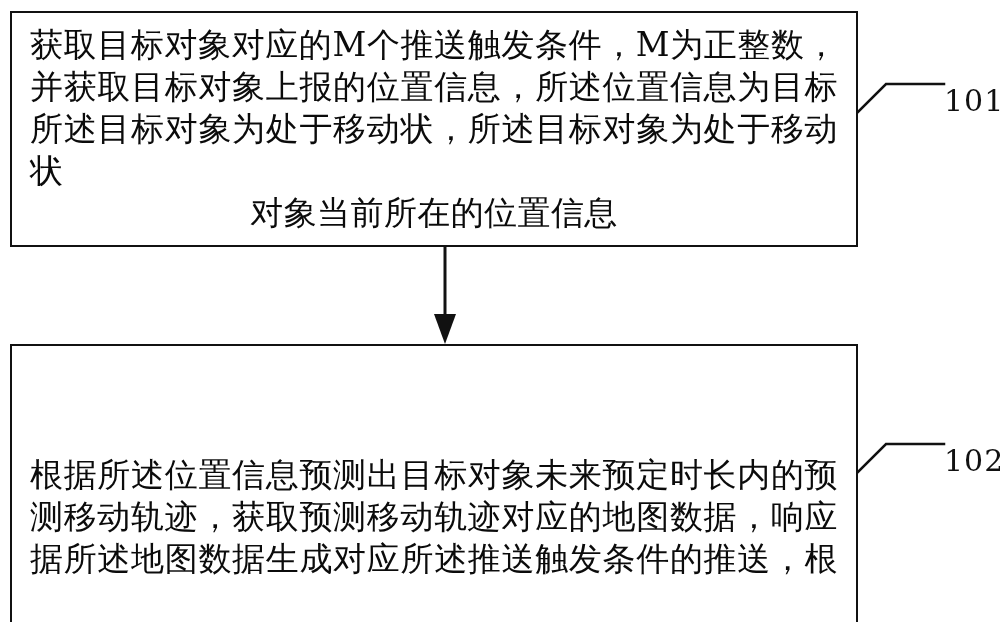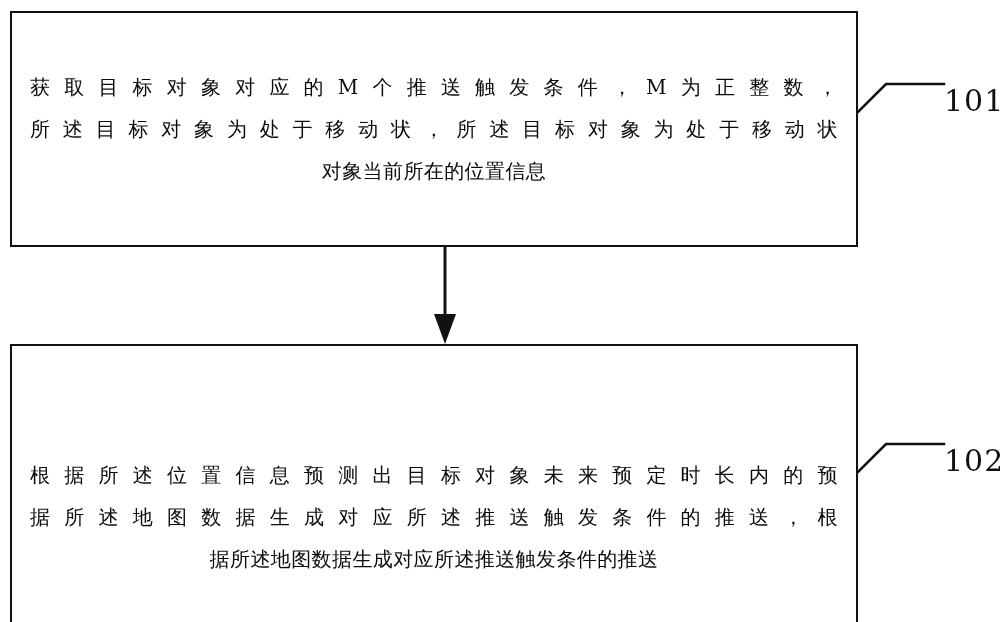--- a/index.html
+++ b/index.html
@@ -42,21 +42,21 @@
     height: 345px;
   }
 
   .box-text {
     width: 100%;
     padding: 0 18px;
     box-sizing: border-box;
     text-align: center;
     color: #0b0b0b;
     font-family: "DejaVu Serif", "Liberation Serif", serif;
-    font-size: 20px;
+    font-size: 33px;
     line-height: 42px;
     letter-spacing: 0.4px;
     font-weight: 400;
   }
   .box-text .ln {
     display: block;
     white-space: nowrap;
   }
   
   .box-text .ln.just {
@@ -94,40 +94,41 @@
   #ref-102 { left: 944px; top: 446px; }
 </style>
 </head>
 <body>
 
 <div id="canvas">
 
   <div class="proc-box" id="box-101">
     <div class="box-text">
       <span class="ln just">获取目标对象对应的M个推送触发条件，M为正整数，</span>
+      <span class="ln just">并获取目标对象上报的位置信息，所述位置信息为目标</span>
       <span class="ln just">所述目标对象为处于移动状，所述目标对象为处于移动状</span>
       <span class="ln">对象当前所在的位置信息</span>
     </div>
   </div>
 
   <svg class="leader" id="leader-101" viewBox="0 0 96 52">
     <polyline points="2,50 30,22 88,22" fill="none" stroke="#111111" stroke-width="2.5" stroke-linecap="square" stroke-linejoin="miter"></polyline>
   </svg>
   <div class="ref-num" id="ref-101">101</div>
 
   <svg id="connector" viewBox="0 0 30 100">
     <line x1="15" y1="0" x2="15" y2="72" stroke="#111111" stroke-width="3"></line>
     <polygon points="15,98 4,68 26,68" fill="#111111"></polygon>
   </svg>
 
   <div class="proc-box" id="box-102">
     <div class="box-text">
       <span class="ln just">根据所述位置信息预测出目标对象未来预定时长内的预</span>
+      <span class="ln just">测移动轨迹，获取预测移动轨迹对应的地图数据，响应</span>
       <span class="ln just">据所述地图数据生成对应所述推送触发条件的推送，根</span>
-      <span class="ln">据所述地图数据生成对应所述推送触发条件的推送</span>
     </div>
   </div>
 
   <svg class="leader" id="leader-102" viewBox="0 0 96 52">
     <polyline points="2,50 30,22 88,22" fill="none" stroke="#111111" stroke-width="2.5" stroke-linecap="square" stroke-linejoin="miter"></polyline>
   </svg>
   <div class="ref-num" id="ref-102">102</div>
 
 </div>
 

